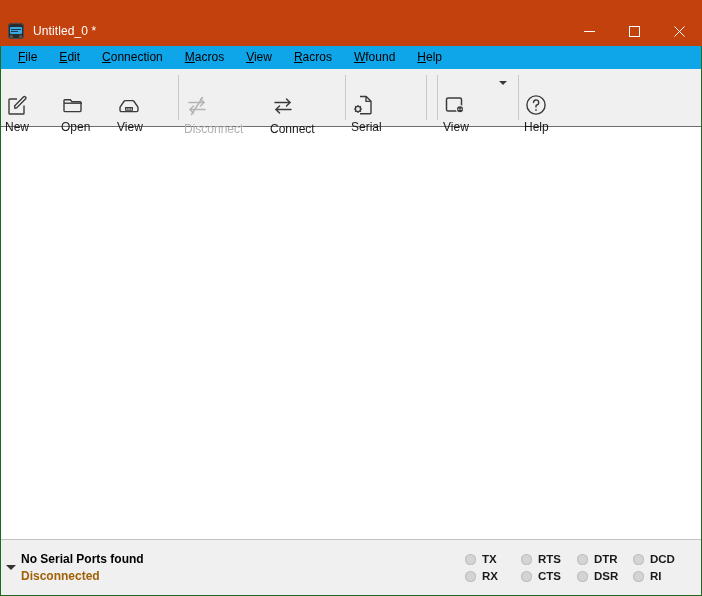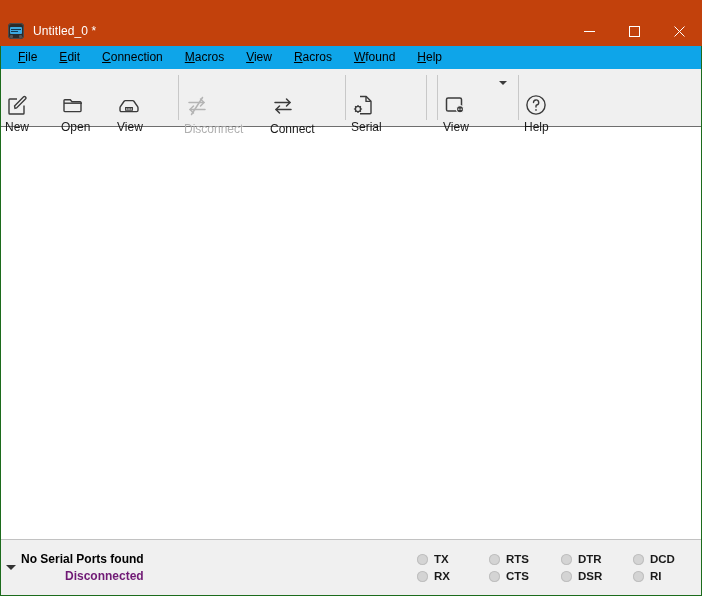--- a/index.html
+++ b/index.html
@@ -214,28 +214,27 @@
     flex-direction: column;
     justify-content: center;
     line-height: 17px;
   }
   .status-port {
     font-size: 12px;
     color: #000000;
   }
   .status-conn {
     font-size: 12px;
-    color: #701a75;
-    text-align: right;
+    color: #a16207;
   }
   .leds {
     margin-left: auto;
     margin-right: 12px;
     display: flex;
-    gap: 16px;
+    gap: 0px;
     text-align: right;
   }
   .led-col {
     display: flex;
     flex-direction: column;
     justify-content: center;
     gap: 5px;
     width: 56px;
   }
   .led-row {

